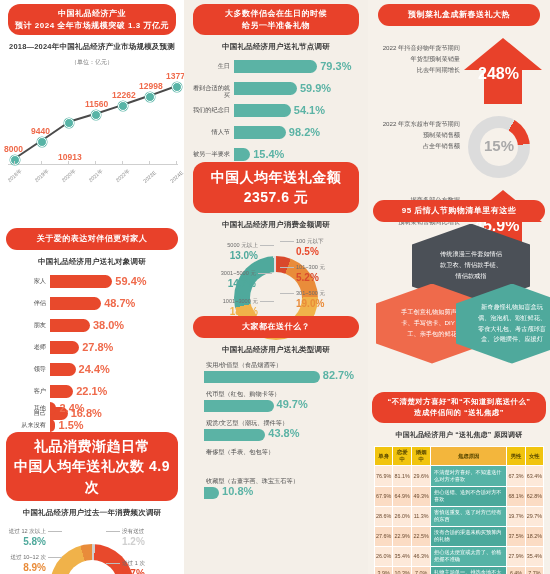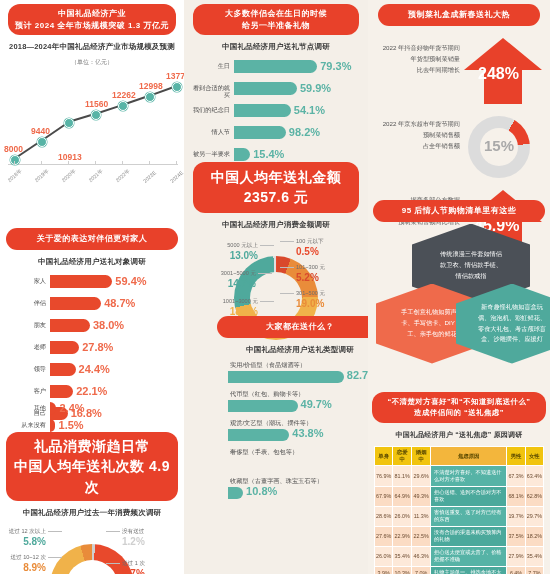--- a/index.html
+++ b/index.html
@@ -331,21 +331,21 @@
           <div class="leader" style="top: 9px; left: 76px; width: 14px;"></div>
           <div class="dlab" style="top: 34px; right: 112px;">3001~5000 元</div>
           <div class="dval" style="color: rgb(79, 169, 156); top: 42px; right: 112px;">14.7%</div>
           <div class="leader" style="top: 37px; left: 74px; width: 14px;"></div>
           <div class="dlab" style="top: 62px; right: 110px;">1001~3000 元</div>
           <div class="dval" style="color: rgb(240, 178, 74); top: 70px; right: 110px;">18.4%</div>
           <div class="leader" style="top: 65px; left: 76px; width: 14px;"></div>
         </div>
     </div>
 
-    <div class="panel" style="top:316px;margin-left:24px;">
+    <div class="panel" style="top:316px;">
       <div class="ribbon" style="width:154px;font-size:8px;padding:5px 6px;">大家都在送什么？</div>
       <div class="subtitle">中国礼品经济用户送礼类型调研</div>
       <div id="type-bars" style="padding:0 20px;">
           <div class="tbar-row">
             <div class="tbar-lab">实用/价值型（食品烟酒等）</div>
             <div class="tbar-track">
               <div class="tbar-fill" style="width:115.78000000000002px"></div>
               <div class="tbar-val" style="left:118.78000000000002px">82.7%</div>
             </div>
           </div>

